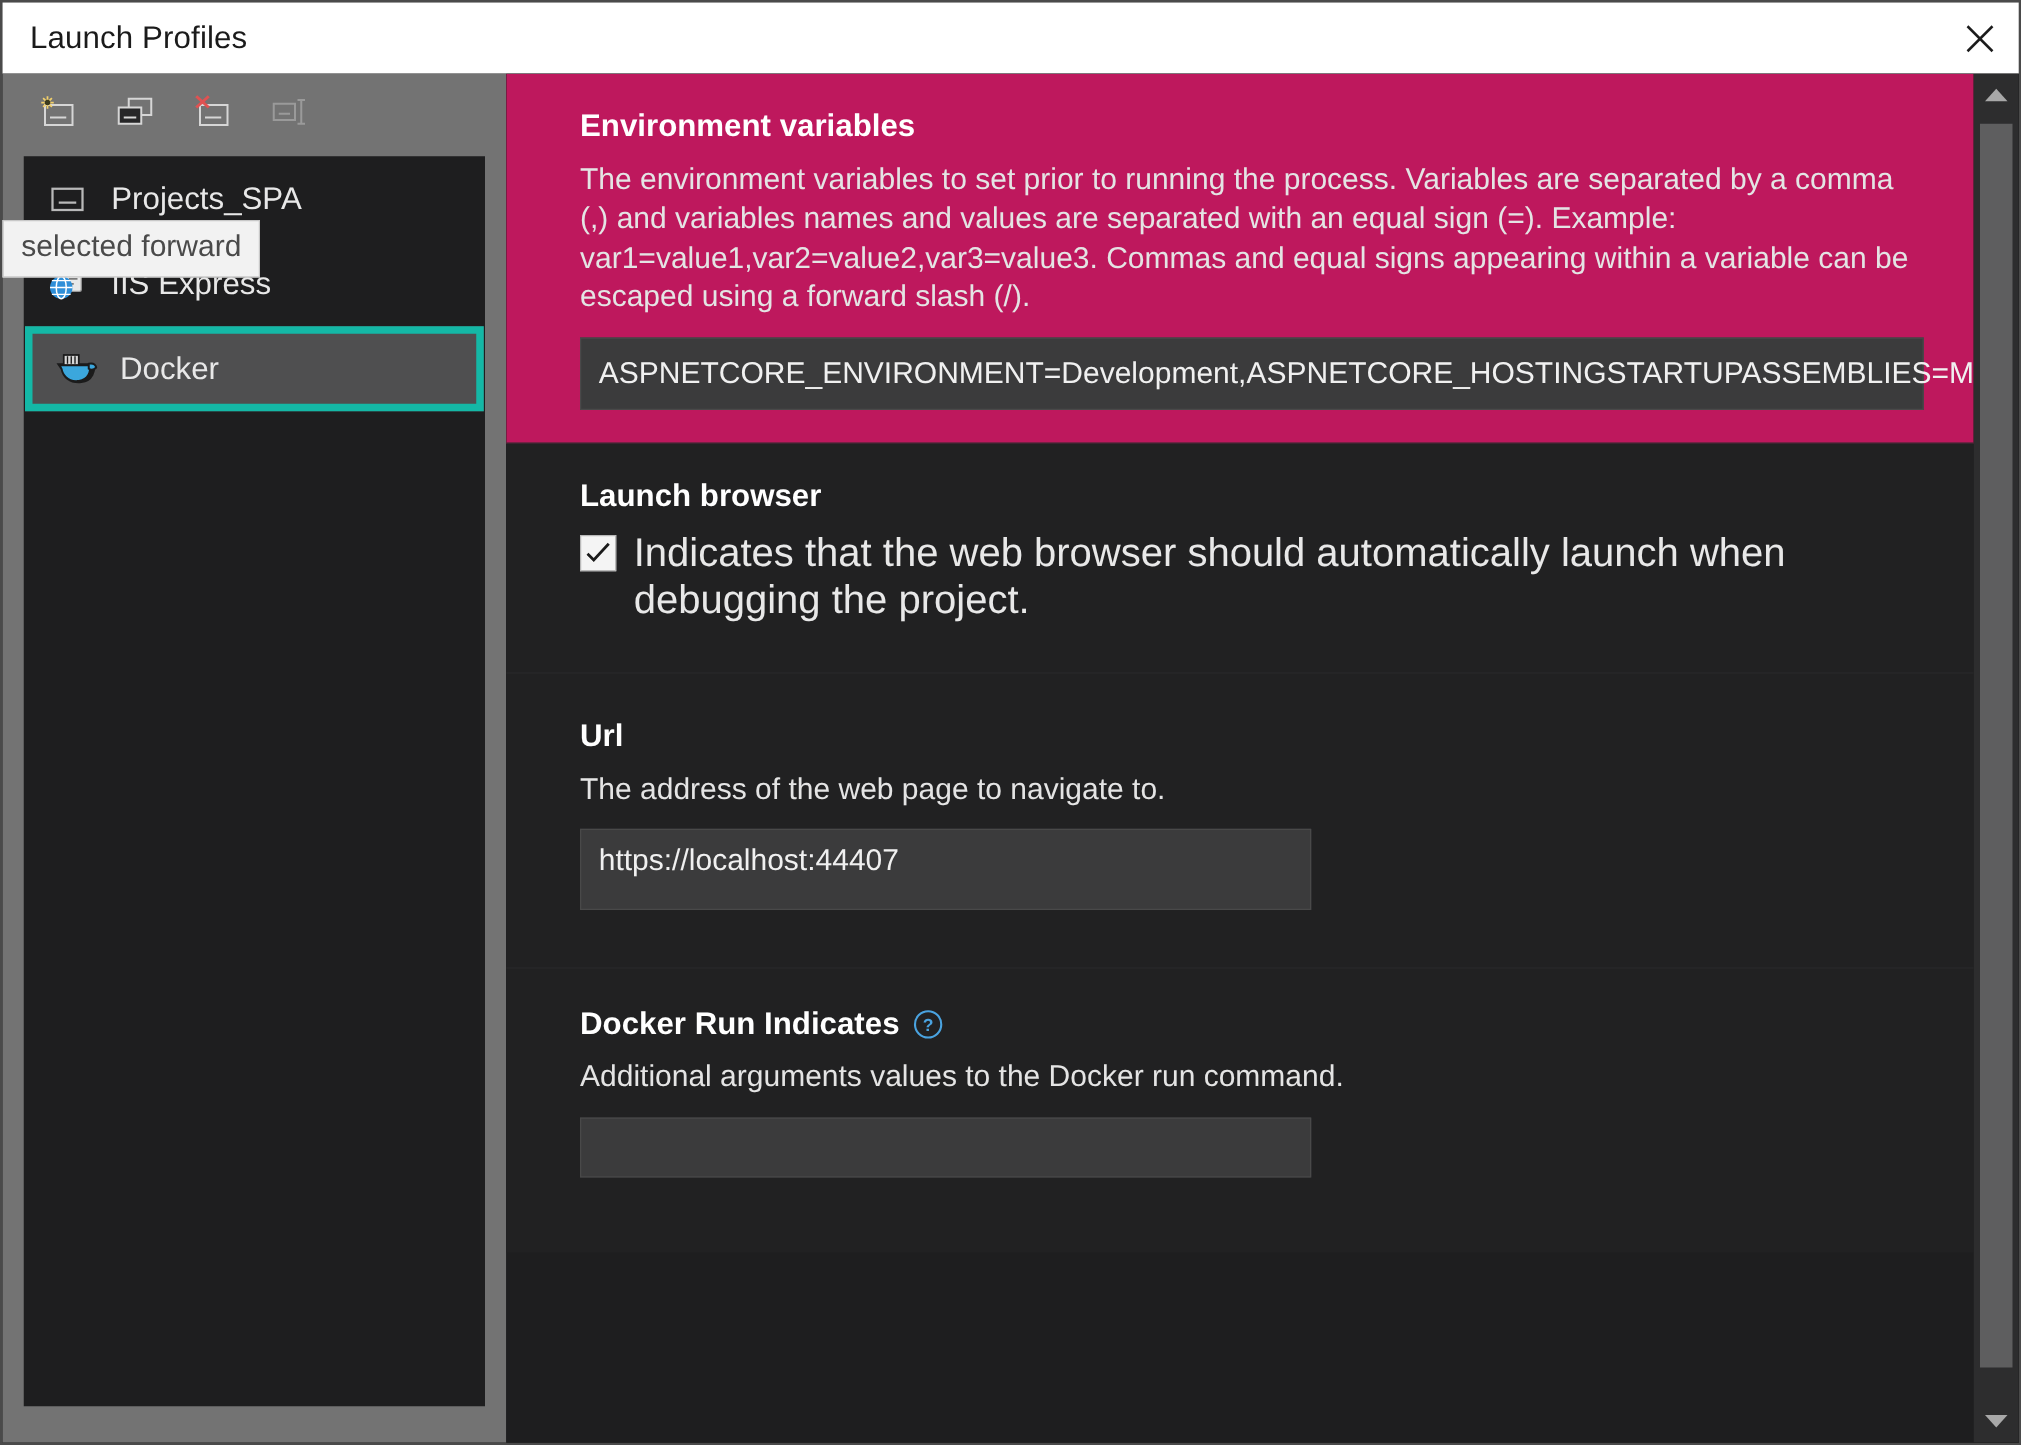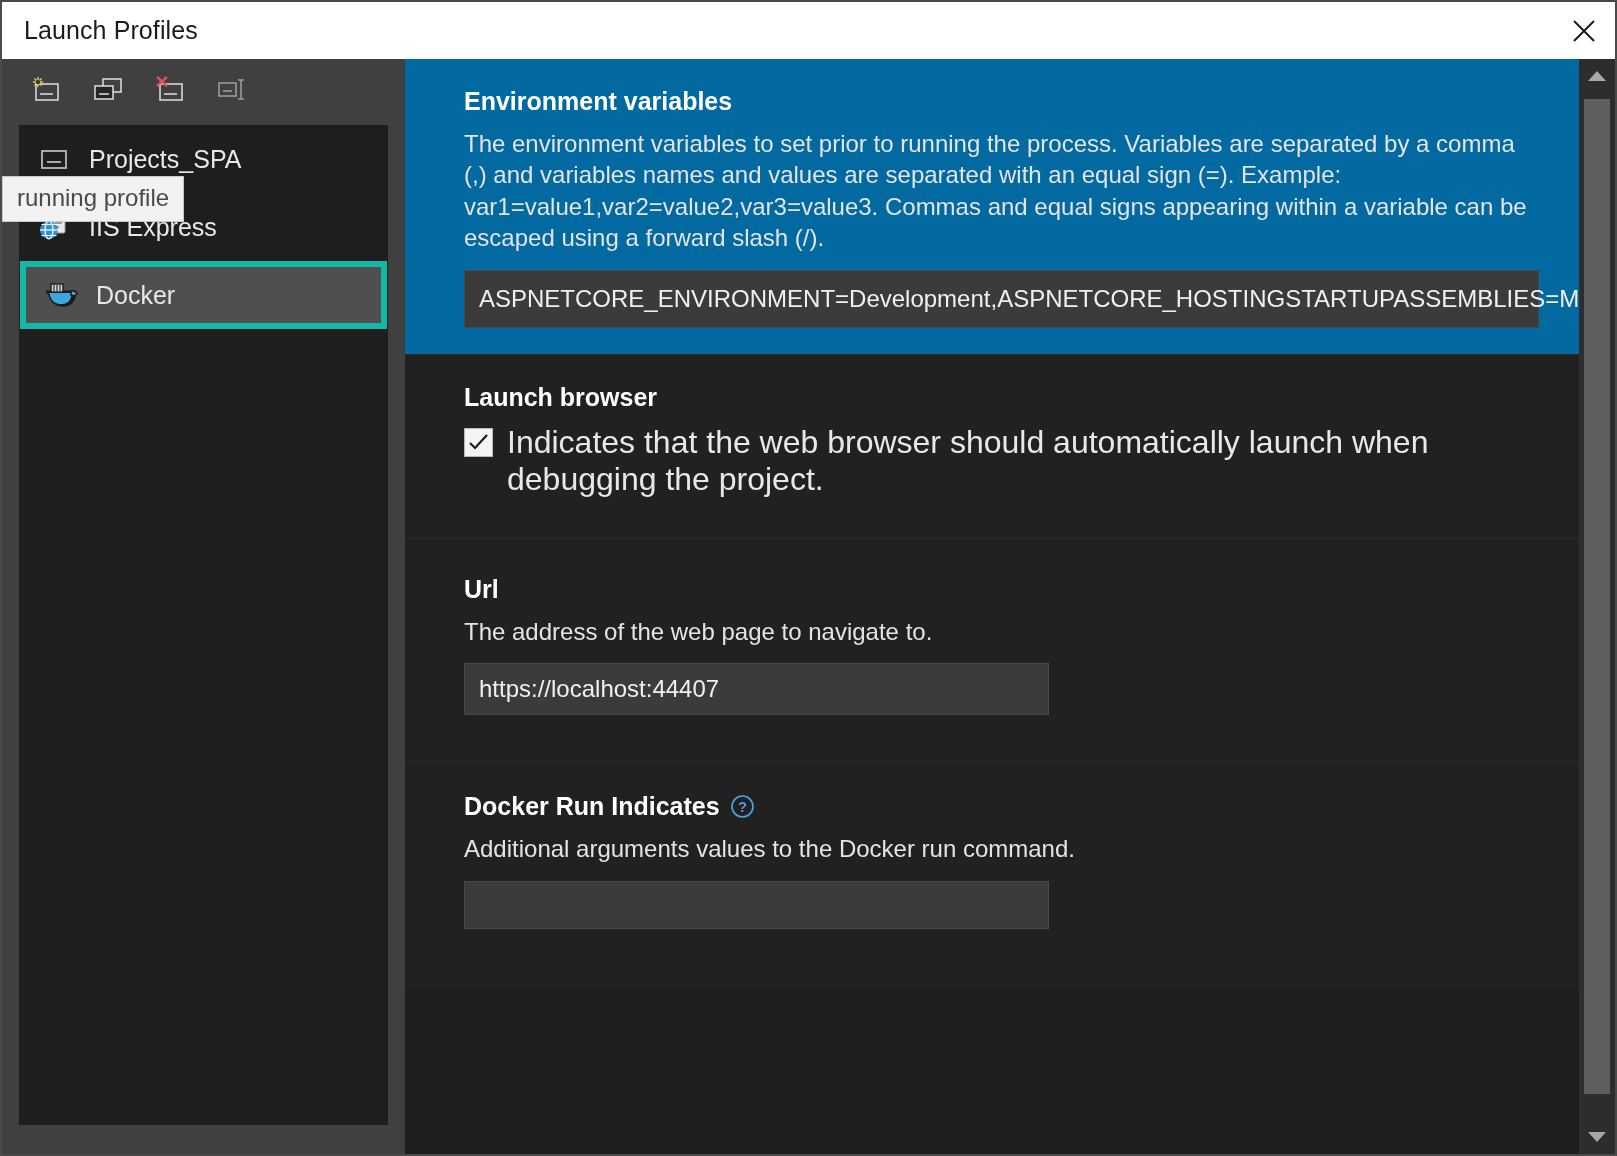--- a/index.html
+++ b/index.html
@@ -39,21 +39,21 @@
 
   
   .body {
     flex: 1; display: flex; position: relative;
     background: #1e1e1f;
   }
 
   
   .left {
     width: 403px; min-width: 403px;
-    background: #404040;
+    background: #737373;
     display: flex; flex-direction: column;
     position: relative;
   }
   .toolbar {
     height: 60px; min-height: 60px;
     display: flex; align-items: center;
     padding-left: 26px; gap: 26px;
   }
   .tool-btn {
     width: 36px; height: 32px;
@@ -103,40 +103,40 @@
   }
   .scroll-area {
     position: absolute; inset: 0 36px 0 0;
     overflow: hidden;
   }
   .section {
     padding: 28px 0 26px 59px;
     background: #212122;
     border-bottom: 1px solid #2b2b2c;
   }
-  .section.alt { background: #0369a1; }
+  .section.alt { background: #be185d; }
   .sect-title {
     font-size: 25px; font-weight: bold; color: #ffffff;
     margin-bottom: 12px; display: flex; align-items: center; gap: 10px;
   }
   .sect-desc {
     font-size: 24px; color: #e4e4e4; line-height: 1.31;
     max-width: 1065px; font-weight: 300;
   }
   .field {
     margin-top: 16px;
     background: #3b3b3c;
     border: 1px solid #494949;
     color: #f0f0f0;
     font-size: 24px;
     padding: 12px 14px;
     font-weight: 300;
     line-height: 1.33;
   }
-  .field.narrow { width: 585px; height: 52px; padding: 9px 14px; }
+  .field.narrow { width: 585px; height: 65px; padding: 9px 14px; }
   .field.wide { width: 1075px; }
   .field.empty { height: 48px; }
   .checkrow {
     display: flex; align-items: flex-start; gap: 14px; margin-top: 8px;
   }
   .checkbox {
     width: 29px; height: 29px; min-width: 29px;
     background: #f4f4f4; border: 1px solid #b9b9b9;
     display: flex; align-items: center; justify-content: center;
     margin-top: 4px; cursor: pointer;
@@ -264,21 +264,21 @@
                 <line x1="16" y1="3" x2="16" y2="9"></line>
               </g>
               <path d="M27 9 q5 -1 6 3 q-3 3 -6 1 z" fill="#3ba7dd" stroke="#1b1b1b" stroke-width="1.6"></path>
             </svg>
           </span>
           <span>Docker</span>
         </div>
 
       </div>
 
-      <div class="tooltip">running profile</div>
+      <div class="tooltip">selected forward</div>
     </div>
 
     <div class="right">
       <div class="scroll-area">
 
 
         <div class="section alt">
           <div class="sect-title">Environment variables</div>
           <div class="sect-desc">The environment variables to set prior to running the process. Variables are separated by a comma (,) and variables names and values are separated with an equal sign (=). Example: var1=value1,var2=value2,var3=value3. Commas and equal signs appearing within a variable can be escaped using a forward slash (/).</div>
           <div class="field wide">ASPNETCORE_ENVIRONMENT=Development,ASPNETCORE_HOSTINGSTARTUPASSEMBLIES=Microsoft.AspNetCore.SpaProxy</div>

